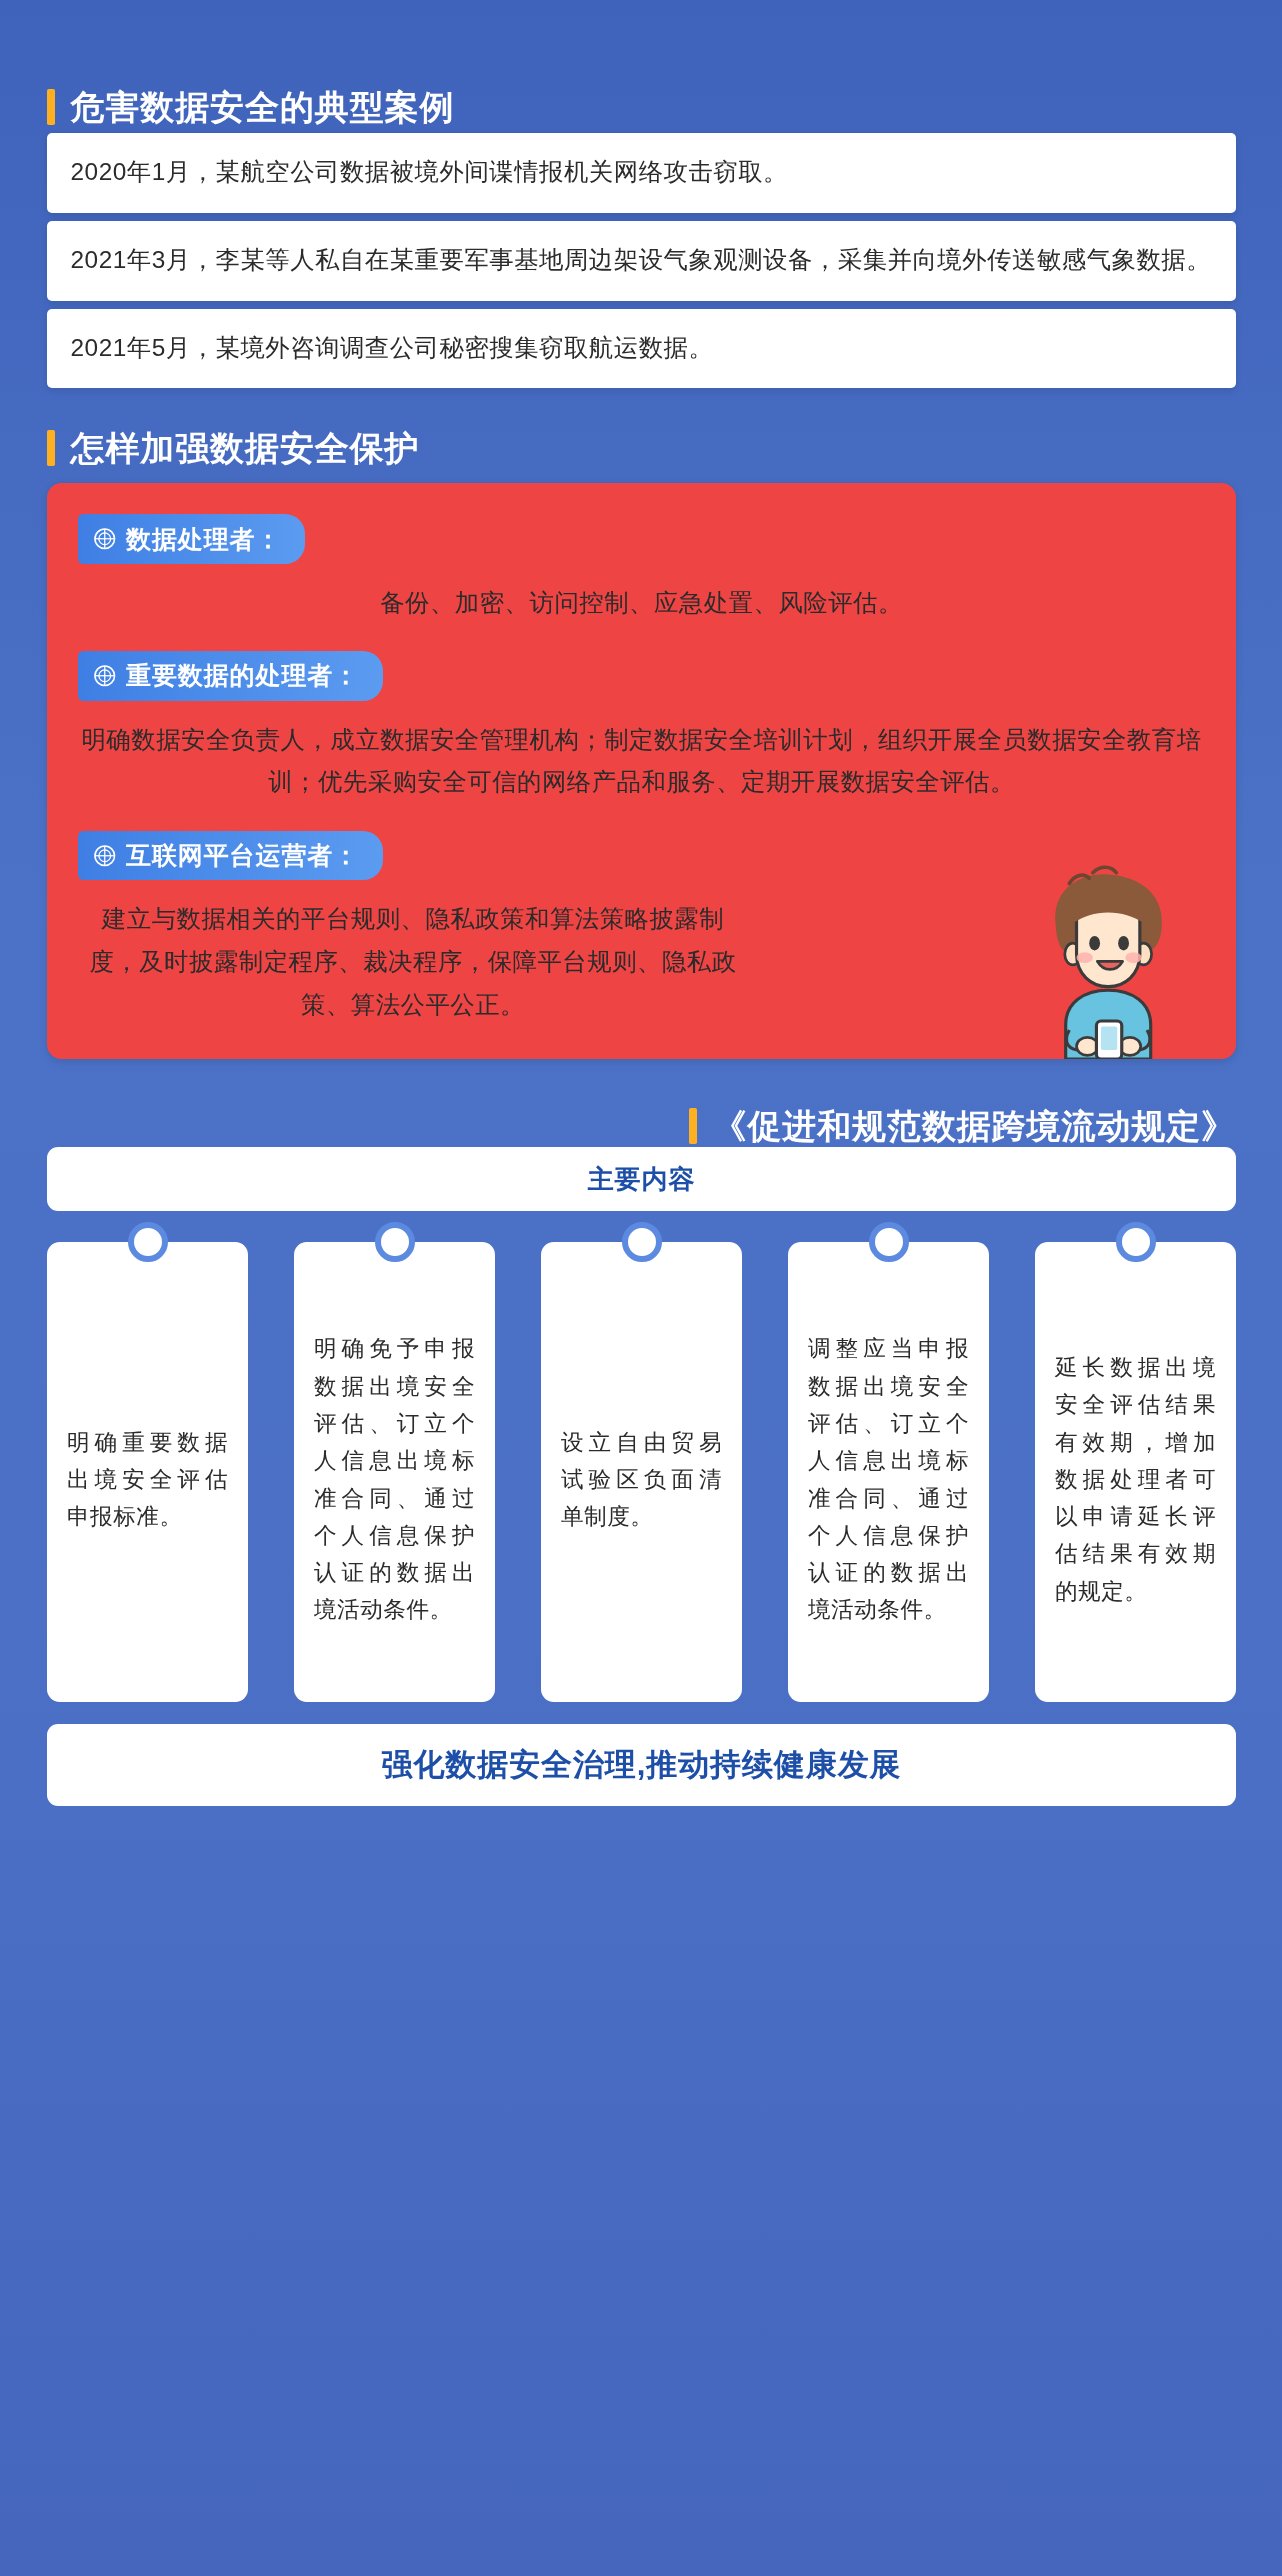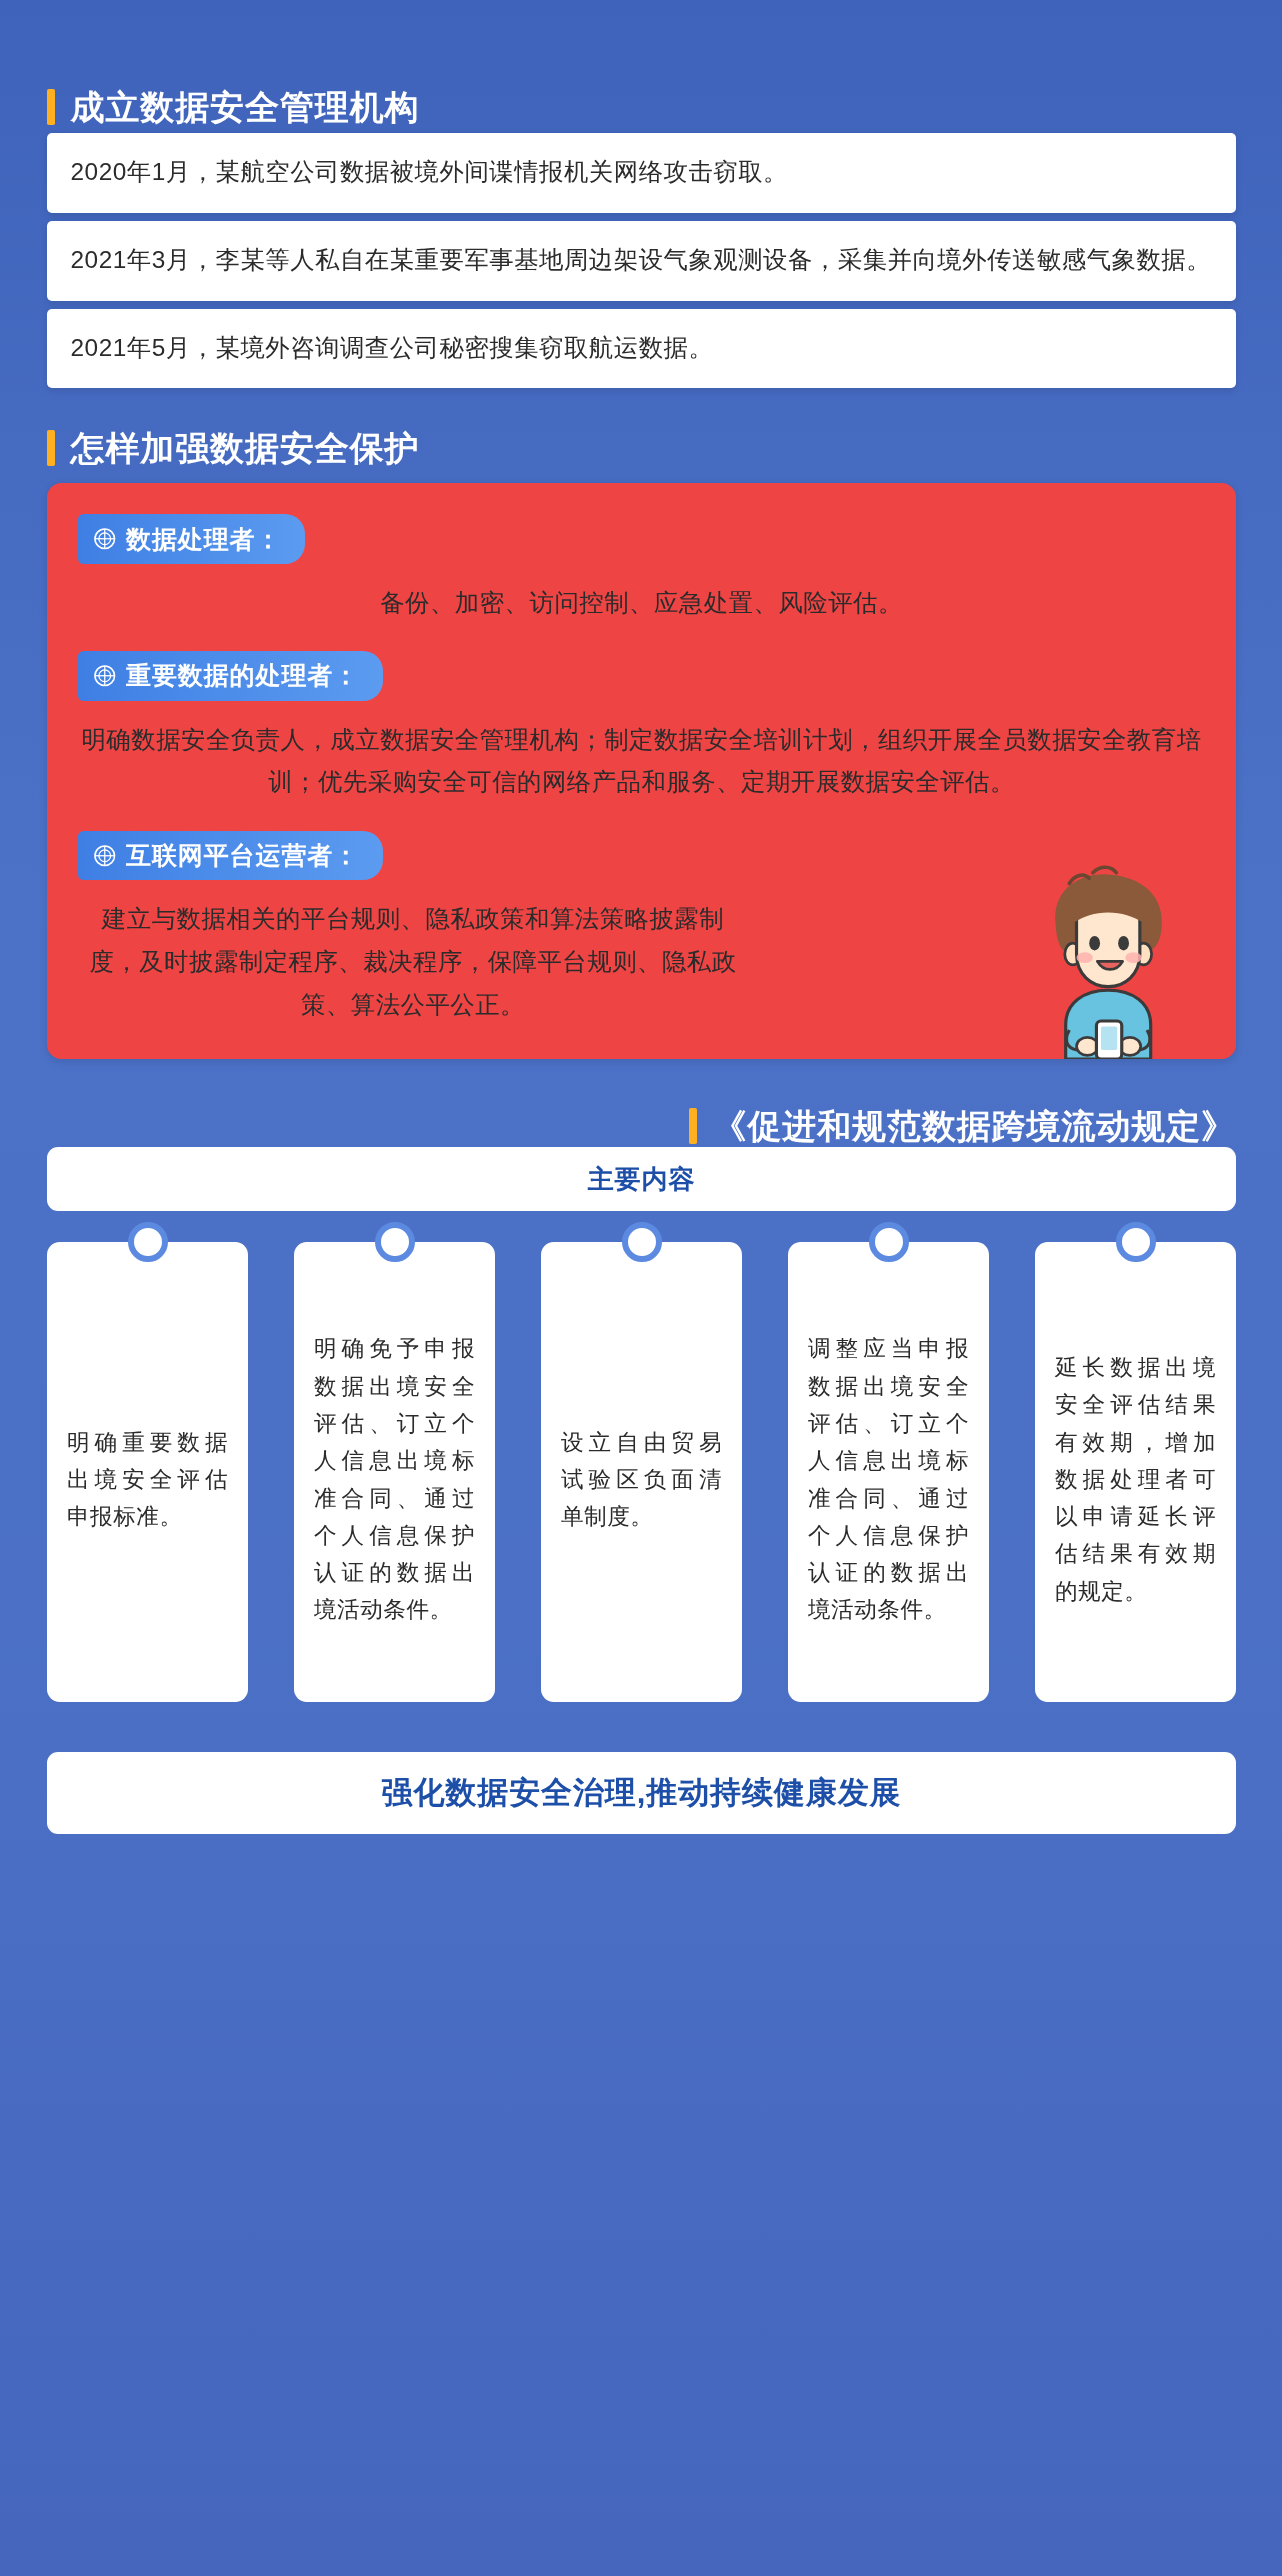--- a/index.html
+++ b/index.html
@@ -152,40 +152,40 @@
     color: #2b2b2b;
     font-size: 22.6px;
     line-height: 1.65;
     text-align: justify;
     text-align-last: left;
     letter-spacing: 0.5px;
   }
   .footer-bar {
     background: #ffffff;
     border-radius: 11px;
-    margin-top: 50px;
+    margin-top: 22px;
     padding: 20px 0;
     text-align: center;
     color: #1d4fa8;
     font-size: 31px;
     font-weight: bold;
     letter-spacing: 0.9px;
   }
   .spacer-top { height: 89px; }
 </style>
 </head>
 <body>
 
 <div class="page">
 
   <div class="spacer-top"></div>
 
   <div class="sec-head">
     <span class="bar"></span>
-    <span class="txt">成立数据安全管理机构</span>
+    <span class="txt">危害数据安全的典型案例</span>
   </div>
 
   <div class="case-card">
     <p>2020年1月，某航空公司数据被境外间谍情报机关网络攻击窃取。</p>
   </div>
   <div class="case-card">
     <p>2021年3月，李某等人私自在某重要军事基地周边架设气象观测设备，采集并向境外传送敏感气象数据。</p>
   </div>
   <div class="case-card">
     <p>2021年5月，某境外咨询调查公司秘密搜集窃取航运数据。</p>

